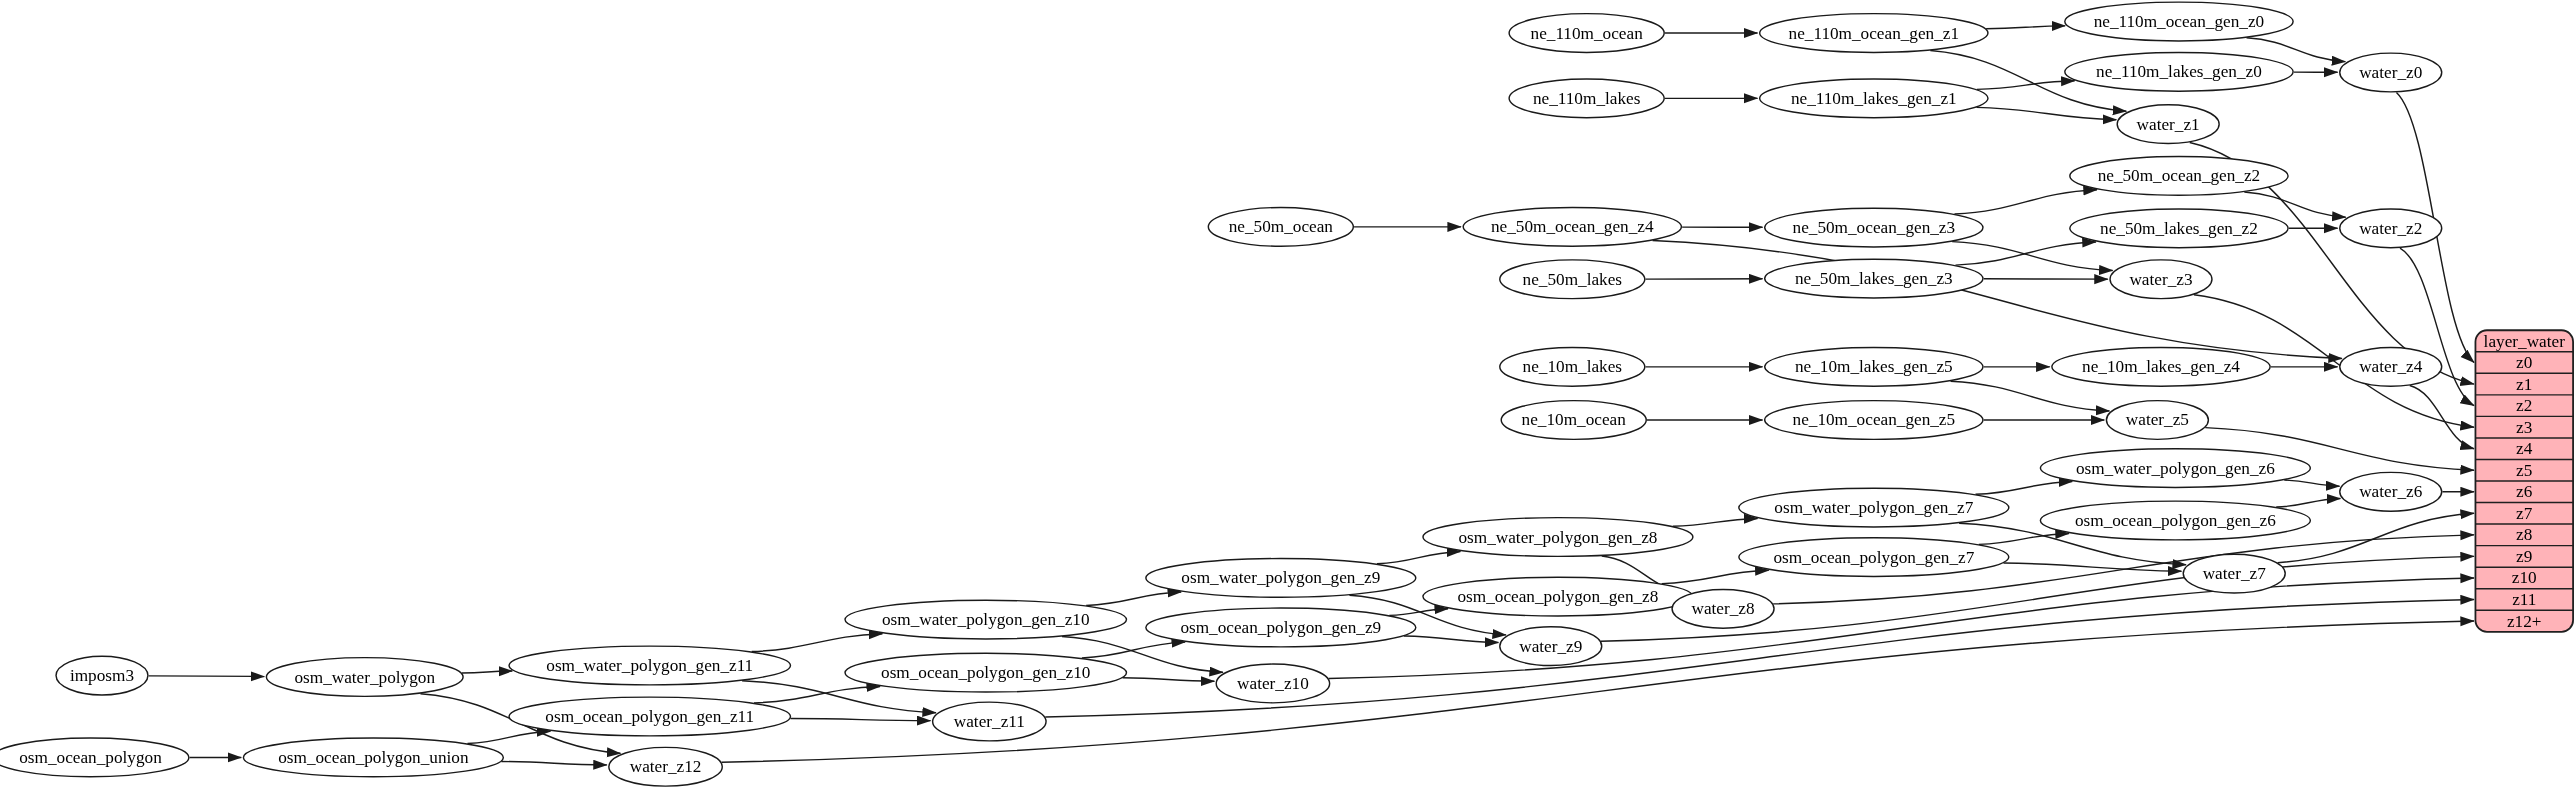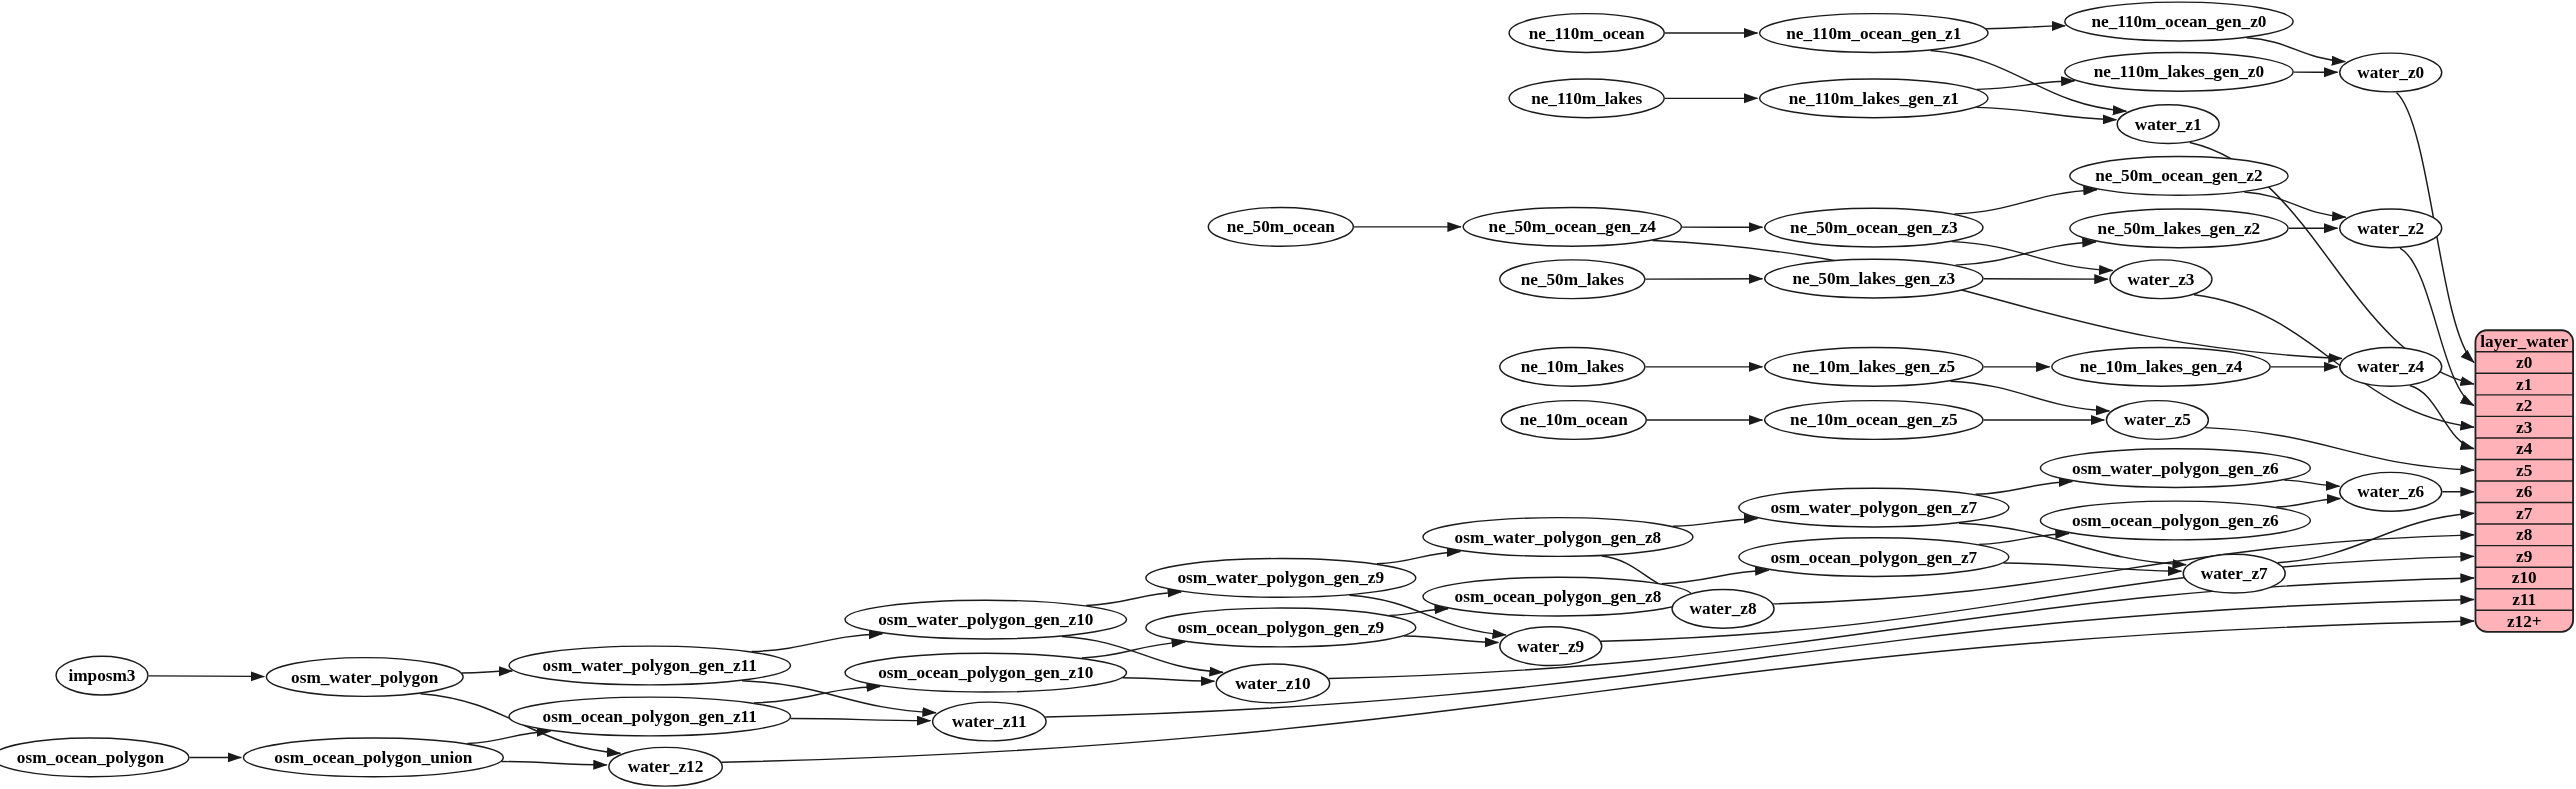--- a/index.html
+++ b/index.html
@@ -8,21 +8,20 @@
     background: #ffffff;
     width: 2576px;
     height: 789px;
     overflow: hidden;
   }
   #stage {
     position: relative;
     width: 2576px;
     height: 789px;
     background: #ffffff;
-    font-weight: bold;
   }
   svg {
     display: block;
     font-family: "Liberation Serif", "DejaVu Serif", serif;
   }
   .node-label, .row-label, .header-label {
     font-family: "Liberation Serif", "DejaVu Serif", serif;
     user-select: none;
   }
 </style>

